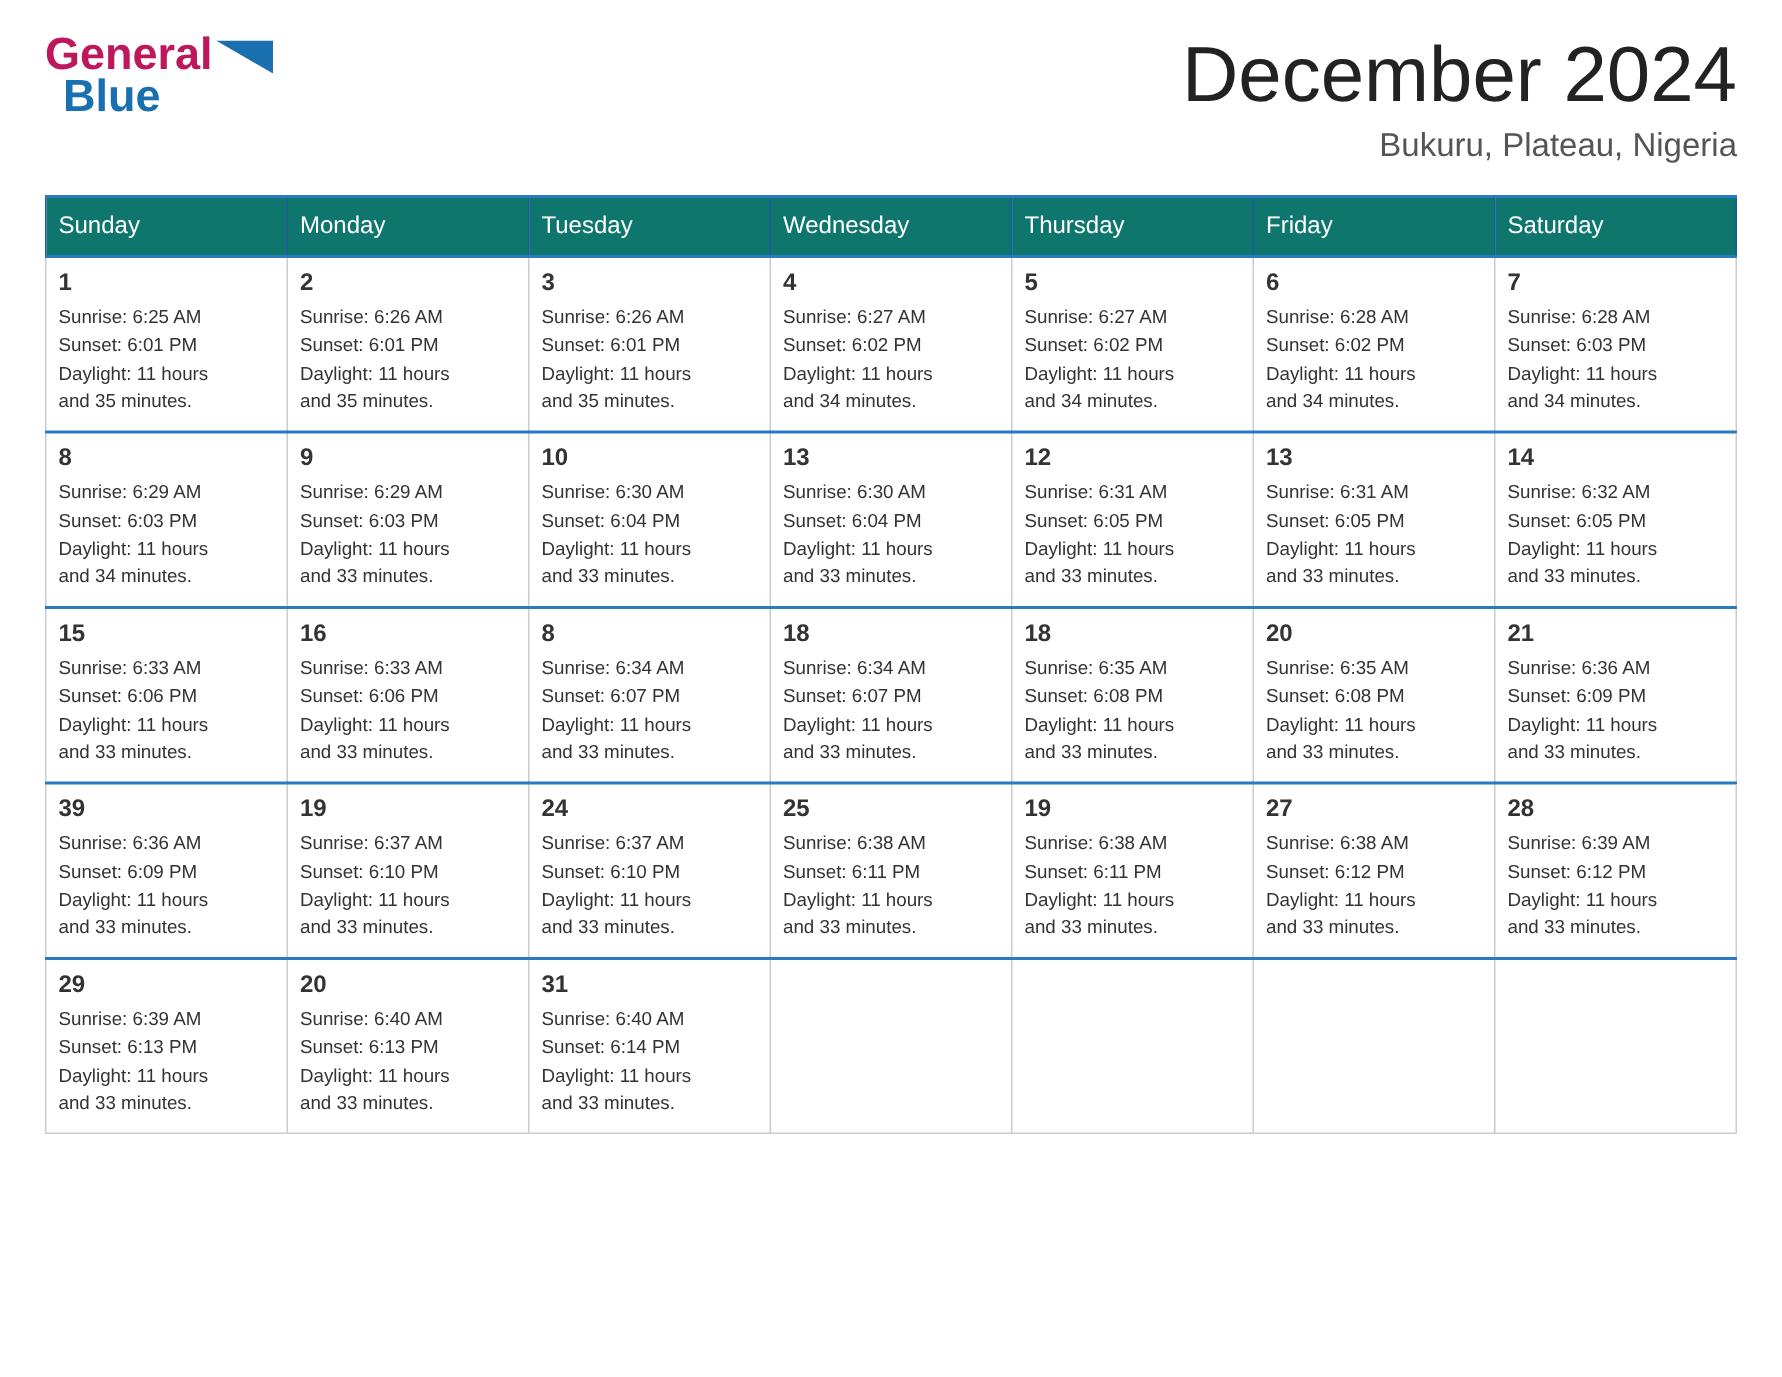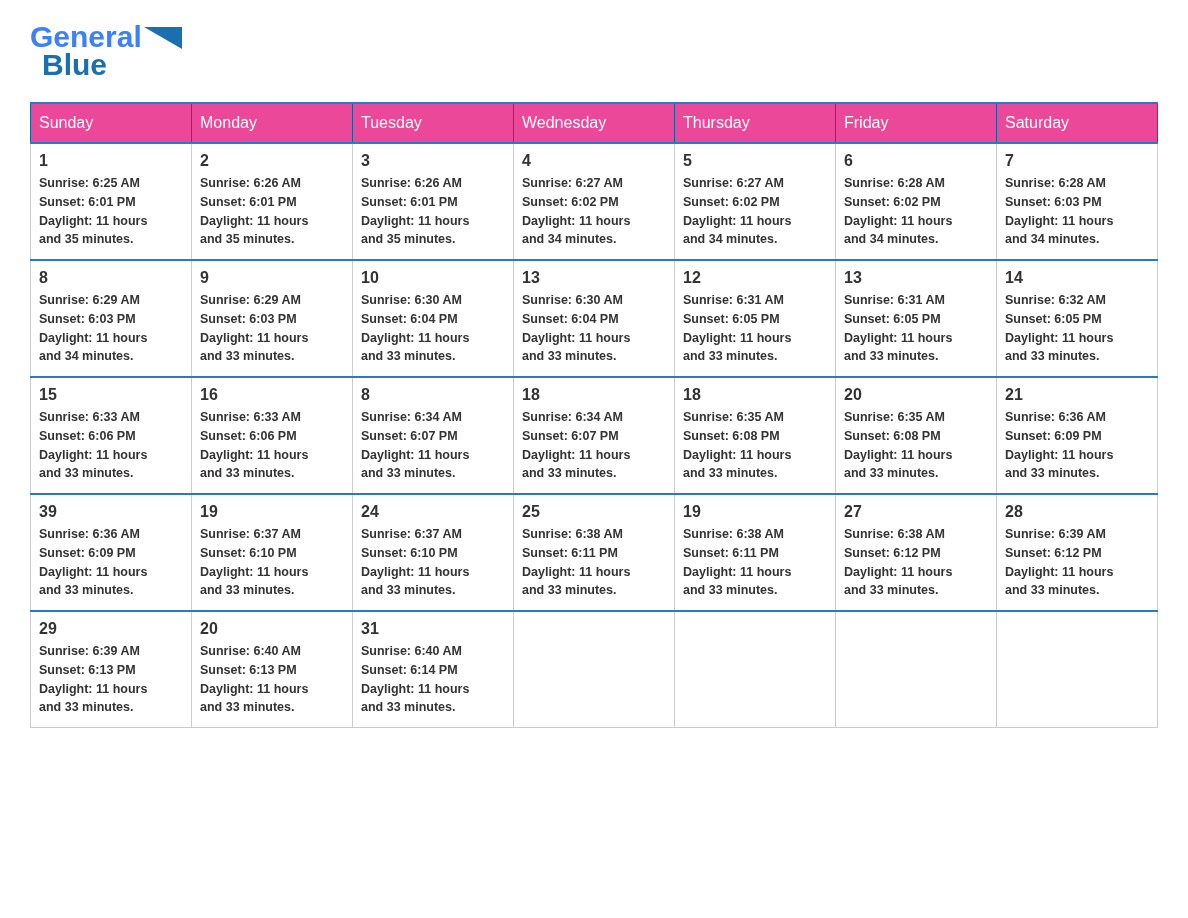--- a/index.html
+++ b/index.html
@@ -37,21 +37,21 @@
       font-size: 22px;
       color: #555;
       margin-top: 4px;
     }
     .calendar {
       width: 100%;
       border-collapse: collapse;
       border: 1px solid #aaa;
     }
     .calendar th {
-      background-color: #ec4899;
+      background-color: #0f766e;
       color: #fff;
       font-size: 16px;
       font-weight: normal;
       padding: 10px 8px;
       text-align: left;
       border: 1px solid #1a5a9f;
     }
     .calendar td {
       vertical-align: top;
       padding: 8px 8px 10px 8px;
@@ -67,38 +67,41 @@
     .day-number {
       font-size: 16px;
       font-weight: bold;
       margin-bottom: 4px;
       display: block;
     }
     .day-info {
       font-size: 12.5px;
       line-height: 1.5;
       color: #333;
-      font-weight: bold;
     }
     .empty-cell {
       background: #fff;
     }
   </style>
 </head>
 <body>
 
 <div class="header">
   <div class="logo">
     <div class="logo-row">
-      <span style="font-size:30px; font-weight:bold; color:#3b82f6; font-family:Arial,sans-serif;">General</span>
+      <span style="font-size:30px; font-weight:bold; color:#be185d; font-family:Arial,sans-serif;">General</span>
       <svg width="38" height="22" viewBox="0 0 38 22" style="margin-left:2px; margin-top:2px;">
         <polygon points="0,0 38,0 38,22" fill="#1a6faf"></polygon>
       </svg>
     </div>
     <span style="font-size:30px; font-weight:bold; color:#1a6faf; font-family:Arial,sans-serif; margin-top:-6px; margin-left:12px;">Blue</span>
+  </div>
+  <div class="title-block">
+    <div class="month-title">December 2024</div>
+    <div class="location">Bukuru, Plateau, Nigeria</div>
   </div>
 </div>
 
 <table class="calendar">
   <thead>
     <tr>
       <th>Sunday</th>
       <th>Monday</th>
       <th>Tuesday</th>
       <th>Wednesday</th>

